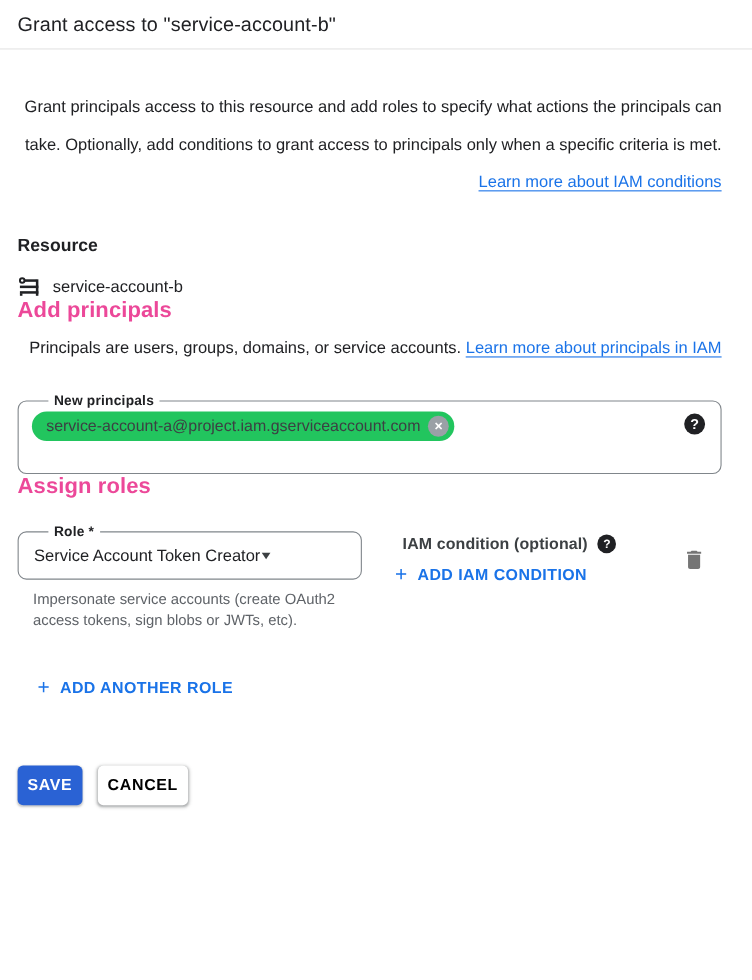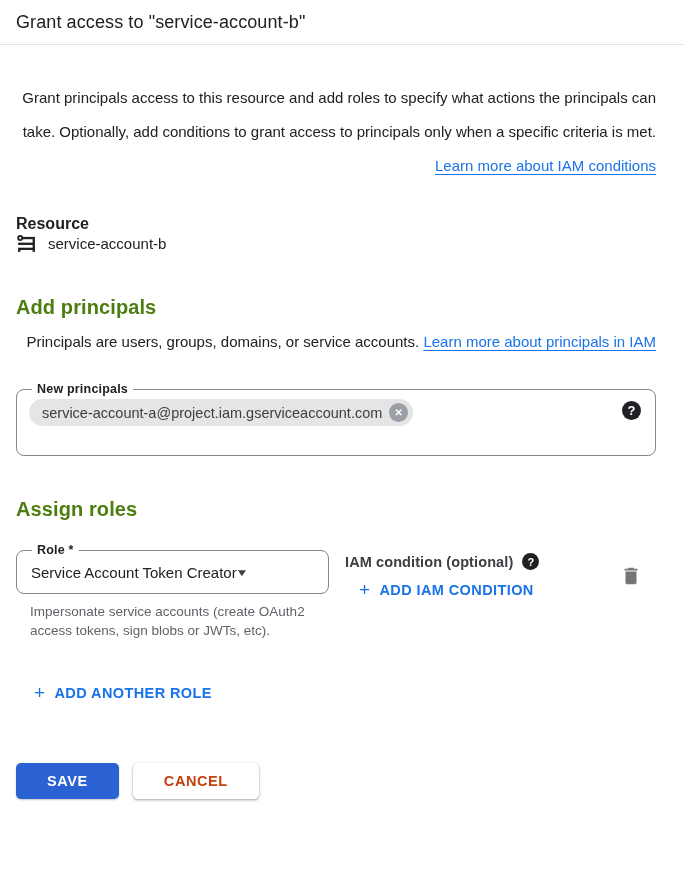--- a/index.html
+++ b/index.html
@@ -41,67 +41,66 @@
 
   .intro { margin-top: 36px; }
 
   .section-subheading {
     margin-top: 32px;
     font-size: 16px;
     font-weight: 700;
     color: #202124;
   }
   .resource-row {
-    margin-top: 0;
+    margin-top: 17px;
     display: flex;
     align-items: center;
     gap: 11px;
   }
   .resource-name { font-size: 15px; color: #202124; }
 
   .section-heading {
-    margin-top: 42px;
     font-size: 20px;
     font-weight: 700;
-    color: #4d7c0f;
+    color: #ec4899;
     letter-spacing: 0.1px;
   }
   .section-desc { margin-top: 6px; }
 
   
   .outlined-field {
     position: relative;
     border: 1px solid #80868b;
     border-radius: 8px;
     background: #fff;
   }
   .field-legend {
     position: absolute;
     top: -9px;
-    left: 15px;
+    left: 27px;
     background: #fff;
     padding: 0 5px;
     font-size: 12.5px;
     font-weight: 700;
     color: #202124;
     letter-spacing: 0.2px;
     line-height: 16px;
   }
   .principals-field {
     margin-top: 30px;
     width: 640px;
     min-height: 66px;
     padding: 9px 44px 29px 12px;
     cursor: text;
   }
   .chip {
     display: inline-flex;
     align-items: center;
     gap: 7px;
-    background: #e5e5e5;
+    background: #22c55e;
     border-radius: 14px;
     padding: 0 5px 0 13px;
     height: 27px;
     max-width: 560px;
   }
   .chip-label {
     font-size: 14.5px;
     color: #3c4043;
     white-space: nowrap;
   }
@@ -158,20 +157,21 @@
     color: #5f6368;
   }
 
   .cond-col { margin-left: 30px; padding-top: 3px; flex: 1; }
   .cond-label-row { display: flex; align-items: center; gap: 9px; }
   .cond-label {
     font-size: 14.5px;
     font-weight: 700;
     color: #3c4043;
     letter-spacing: 0.1px;
+    margin-left: 21px;
   }
   .cond-label-row .help-icon { width: 17px; height: 17px; font-size: 11px; }
 
   .text-button {
     display: inline-flex;
     align-items: center;
     gap: 9px;
     background: none;
     border: none;
     color: #1a73e8;
@@ -198,30 +198,30 @@
   }
   .btn {
     height: 36px;
     border: none;
     border-radius: 5px;
     font-family: "Liberation Sans", sans-serif;
     font-size: 14.5px;
     font-weight: 700;
     letter-spacing: 0.6px;
     cursor: pointer;
-    padding: 0 31px;
+    padding: 0 9px;
   }
   .btn-primary {
     background: #2a62d4;
     color: #ffffff;
     box-shadow: 0 1px 2px rgba(60,64,67,0.3);
   }
   .btn-secondary {
     background: #ffffff;
-    color: #c2410c;
+    color: #000000;
     box-shadow: 0 1px 2px rgba(60,64,67,0.3), 0 1px 3px 1px rgba(60,64,67,0.15);
   }
 </style>
 </head>
 <body>
 
 <div class="dialog">
 
   <div class="dialog-header">
     <div class="dialog-title">Grant access to "service-account-b"</div>

